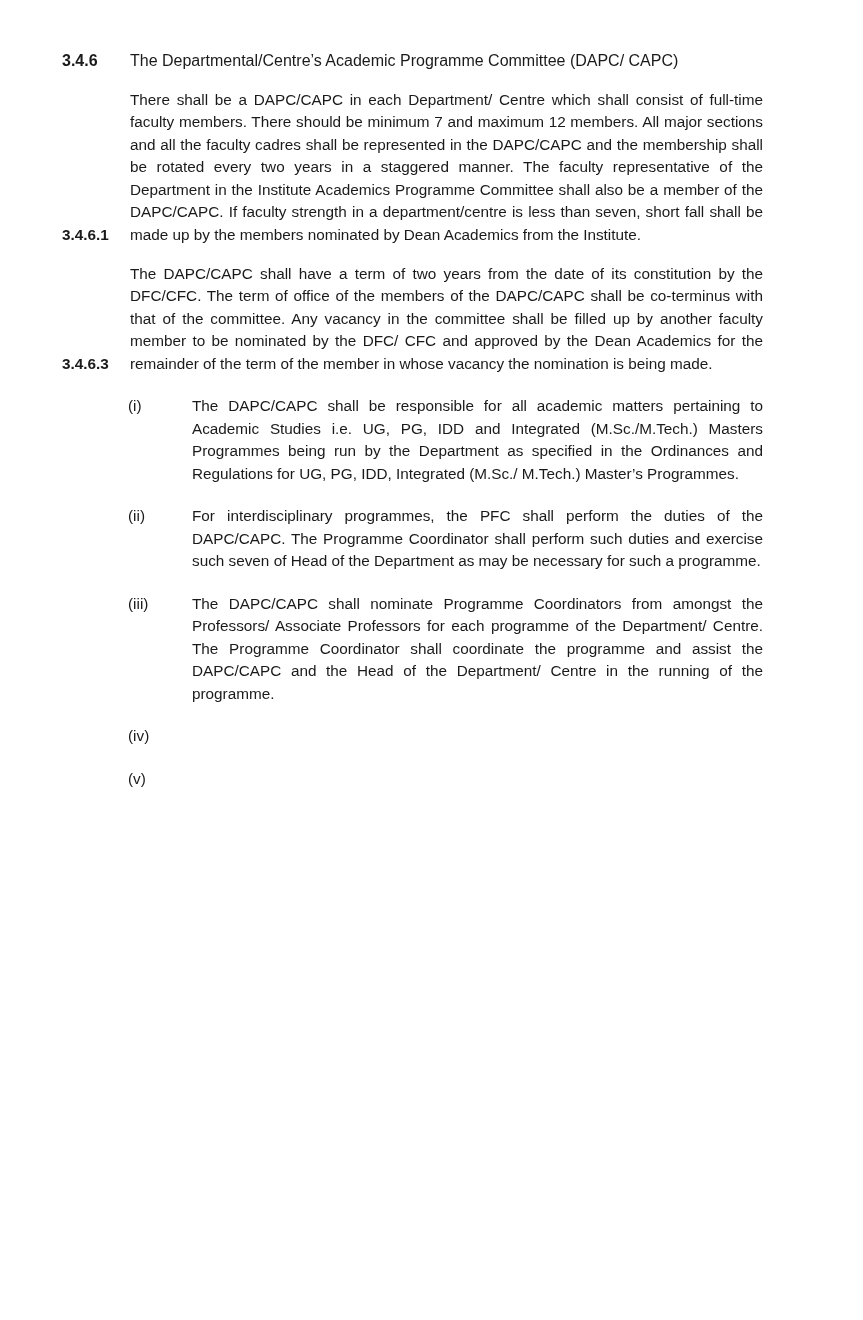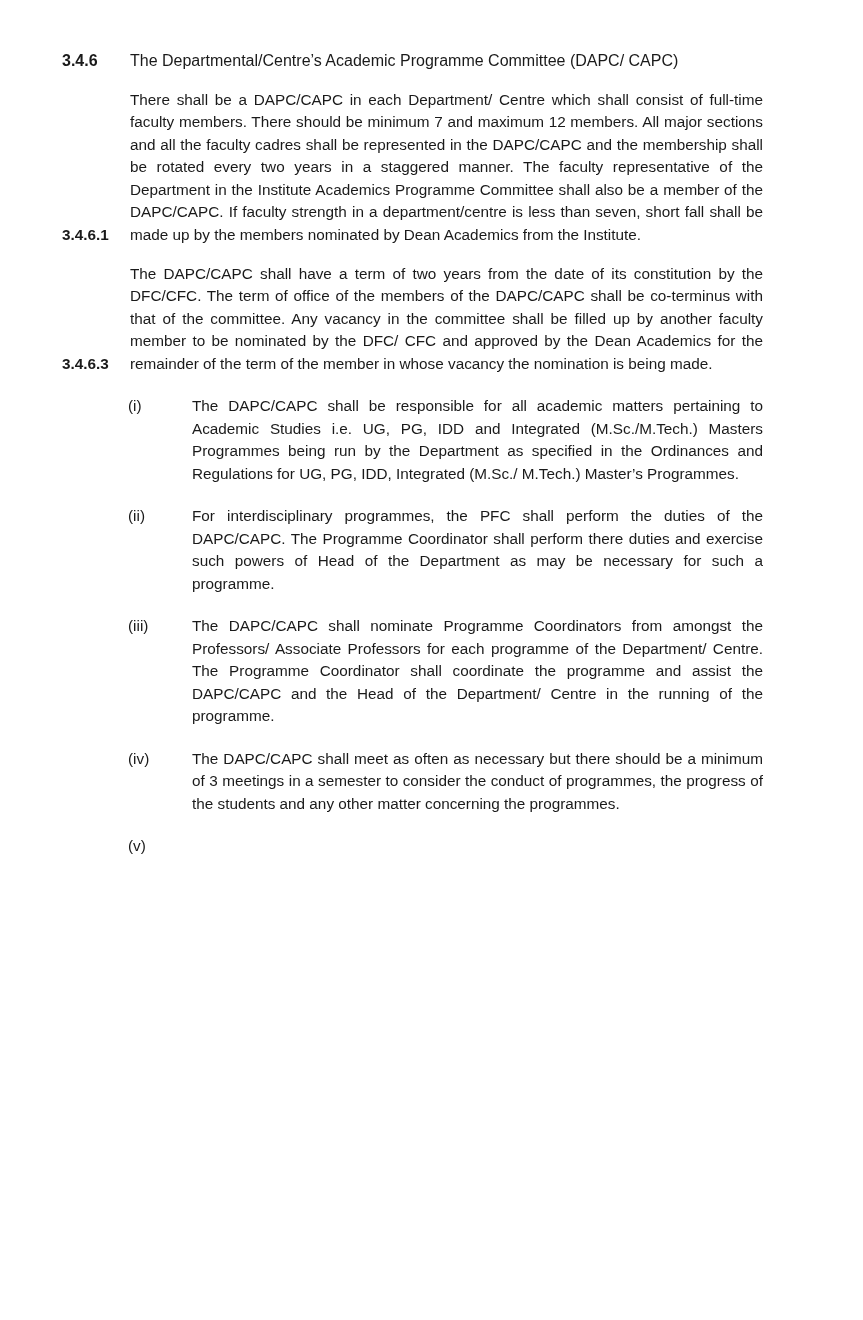--- a/index.html
+++ b/index.html
@@ -116,31 +116,30 @@
 
   <div class="roman-list">
 
     <div class="roman-item">
       <div class="rnum">(i)</div>
       <div class="rtxt">The DAPC/CAPC shall be responsible for all academic matters pertaining to Academic Studies i.e. UG, PG, IDD and Integrated (M.Sc./M.Tech.) Masters Programmes being run by the Department as specified in the Ordinances and Regulations for UG, PG, IDD, Integrated  (M.Sc./ M.Tech.) Master’s Programmes.</div>
     </div>
 
     <div class="roman-item">
       <div class="rnum">(ii)</div>
-      <div class="rtxt">For interdisciplinary programmes, the PFC shall perform the duties of the DAPC/CAPC. The Programme Coordinator shall perform there duties and exercise such powers of Head of the Department as may be necessary for such a programme.</div>
+      <div class="rtxt">For interdisciplinary programmes, the PFC shall perform the duties of the DAPC/CAPC. The Programme Coordinator shall perform such duties and exercise such seven of Head of the Department as may be necessary for such a programme.</div>
     </div>
 
     <div class="roman-item">
       <div class="rnum">(iii)</div>
       <div class="rtxt">The DAPC/CAPC shall nominate Programme Coordinators from amongst the Professors/ Associate Professors for each programme of the Department/ Centre. The Programme Coordinator shall coordinate the programme and assist the DAPC/CAPC and the Head of the Department/ Centre in the running of the programme.</div>
     </div>
 
     <div class="roman-item">
       <div class="rnum">(iv)</div>
-      <div class="rtxt">The DAPC/CAPC shall meet as often as necessary but there should be a minimum of 3 meetings in a semester to consider the conduct of programmes, the progress of the students and any other matter concerning the programmes.</div>
     </div>
 
     <div class="roman-item">
       <div class="rnum">(v)</div>
     </div>
 
 
   </div>
 </div>
 

